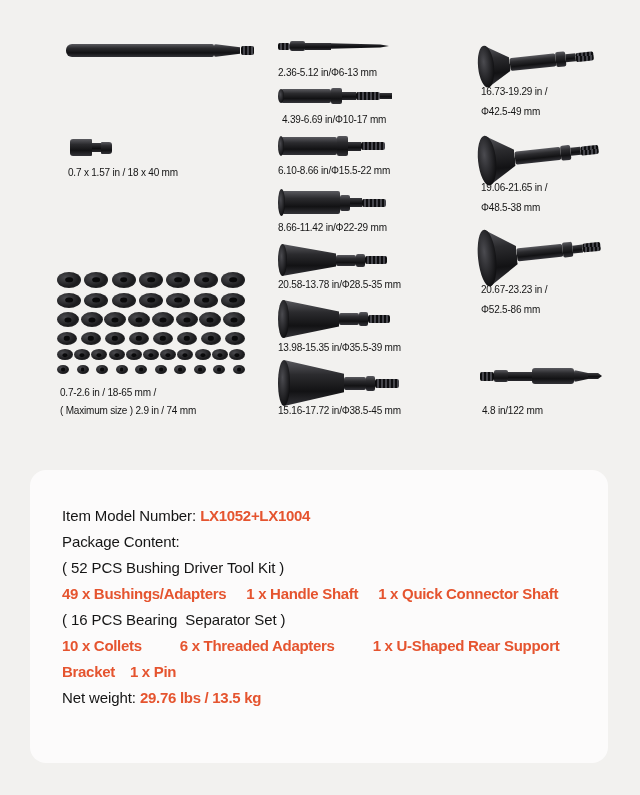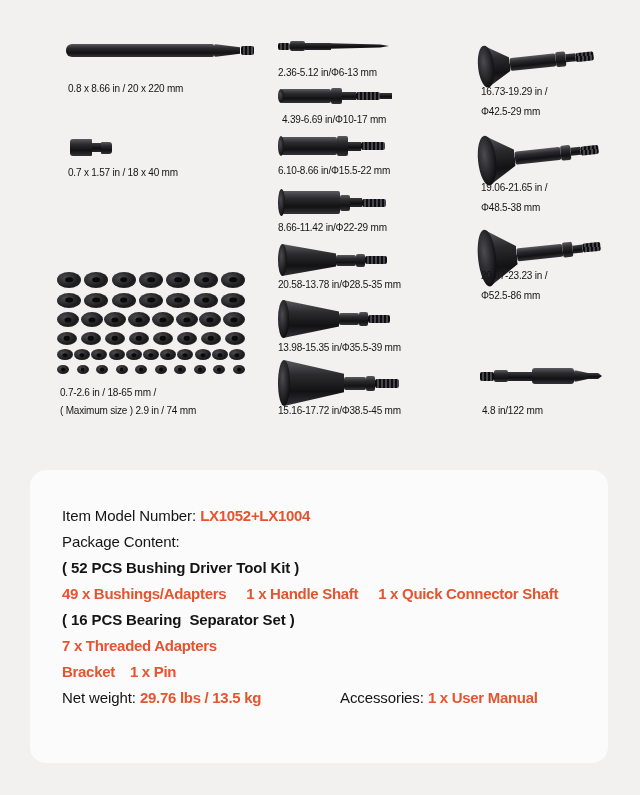--- a/index.html
+++ b/index.html
@@ -47,38 +47,37 @@
   .bush::after{content:"";position:absolute;left:50%;top:50%;width:32%;height:34%;
     transform:translate(-50%,-50%);border-radius:50%;background:#09090a}
 
   
   .card{
     position:absolute;left:30px;top:470px;width:578px;height:293px;
     background:var(--card-bg);border-radius:16px;
     padding:33px 30px 0 32px;
   }
   .line{font-size:15px;line-height:26px;letter-spacing:-0.1px;white-space:pre-wrap}
-  .b{font-weight:700}
+  .b{font-weight:400}
   .or{color:var(--accent);font-weight:700;letter-spacing:-0.3px}
   .items-row{display:flex;align-items:baseline}
   .g18{gap:20px}.g38{gap:38px}.g15{gap:15px}
   .nw-row{display:flex;align-items:baseline}
   .nw-left{width:278px;flex:none}
 </style>
 </head>
 <body>
 
 <div class="canvas">
 
   <div class="part" style="left:66px;top:44px">
     <div class="seg cyl" style="width:148px;height:13px;border-radius:6px 2px 2px 6px"></div>
     <div class="seg cyl taperR" style="width:26px;height:13px"></div>
     <div class="seg thread" style="width:13px;height:9px;margin-left:1px"></div>
   </div>
-  <div class="plabel" style="left:68px;top:80px">0.8 x 8.66 in / 20 x 220 mm</div>
 
   <div class="part" style="left:70px;top:139px">
     <div class="seg cyl" style="width:22px;height:17px;border-radius:3px 1px 1px 3px"></div>
     <div class="seg dark" style="width:9px;height:9px"></div>
     <div class="seg cyl" style="width:11px;height:12px;border-radius:1px 3px 3px 1px"></div>
   </div>
   <div class="plabel" style="left:68px;top:164px">0.7 x 1.57 in / 18 x 40 mm</div>
 
   <div class="bush-grid" id="bushing-grid">
       <div class="bush-row">
@@ -214,21 +213,21 @@
   <div class="part tilt" style="left:478px;top:44px">
     <div class="seg capL" style="width:16px;height:42px;margin-right:-8px"></div>
     <div class="seg cyl bellL" style="width:24px;height:42px"></div>
     <div class="seg cyl" style="width:46px;height:13px"></div>
     <div class="seg cyl" style="width:10px;height:15px"></div>
     <div class="seg dark" style="width:10px;height:8px"></div>
     <div class="seg thread" style="width:18px;height:9px"></div>
   </div>
   <div class="plabel plabel2" style="left:481px;top:82px">
     <span>16.73-19.29 in /</span>
-    <span>Φ42.5-29 mm</span>
+    <span>Φ42.5-49 mm</span>
   </div>
 
   <div class="part tilt" style="left:478px;top:134px">
     <div class="seg capL" style="width:18px;height:50px;margin-right:-9px"></div>
     <div class="seg cyl bellL" style="width:28px;height:50px"></div>
     <div class="seg cyl" style="width:46px;height:13px"></div>
     <div class="seg cyl" style="width:10px;height:15px"></div>
     <div class="seg dark" style="width:10px;height:8px"></div>
     <div class="seg thread" style="width:18px;height:9px"></div>
   </div>
@@ -238,21 +237,21 @@
   </div>
 
   <div class="part tilt" style="left:478px;top:228px">
     <div class="seg capL" style="width:18px;height:57px;margin-right:-9px"></div>
     <div class="seg cyl bellL" style="width:30px;height:57px"></div>
     <div class="seg cyl" style="width:46px;height:13px"></div>
     <div class="seg cyl" style="width:10px;height:15px"></div>
     <div class="seg dark" style="width:10px;height:8px"></div>
     <div class="seg thread" style="width:18px;height:9px"></div>
   </div>
-  <div class="plabel plabel2" style="left:481px;top:266px">
+  <div class="plabel plabel2" style="left:481px;top:280px">
     <span>20.67-23.23 in /</span>
     <span>Φ52.5-86 mm</span>
   </div>
 
   <div class="part" style="left:480px;top:368px">
     <div class="seg thread" style="width:14px;height:9px"></div>
     <div class="seg cyl" style="width:14px;height:12px"></div>
     <div class="seg dark" style="width:24px;height:9px"></div>
     <div class="seg cyl" style="width:42px;height:16px;border-radius:3px"></div>
     <div class="seg cyl taperR" style="width:14px;height:12px"></div>
@@ -269,26 +268,27 @@
 
     <div class="line items-row g18">
       <span class="or">49 x Bushings/Adapters</span>
       <span class="or">1 x Handle Shaft</span>
       <span class="or">1 x Quick Connector Shaft</span>
     </div>
 
     <div class="line b">( 16 PCS Bearing  Separator Set )</div>
 
     <div class="line items-row g38">
-      <span class="or">7 x Threaded Adapters</span>
+      <span class="or">10 x Collets</span>
+      <span class="or">6 x Threaded Adapters</span>
+      <span class="or">1 x U-Shaped Rear Support</span>
     </div>
     <div class="line items-row g15">
       <span class="or">Bracket</span>
       <span class="or">1 x Pin</span>
     </div>
 
     <div class="line nw-row">
       <span class="nw-left"><span>Net weight: </span><span class="or">29.76 lbs / 13.5 kg</span></span>
-      <span><span>Accessories: </span><span class="or">1 x User Manual</span></span>
     </div>
   </div>
 
 </div>
 
 </body></html>

